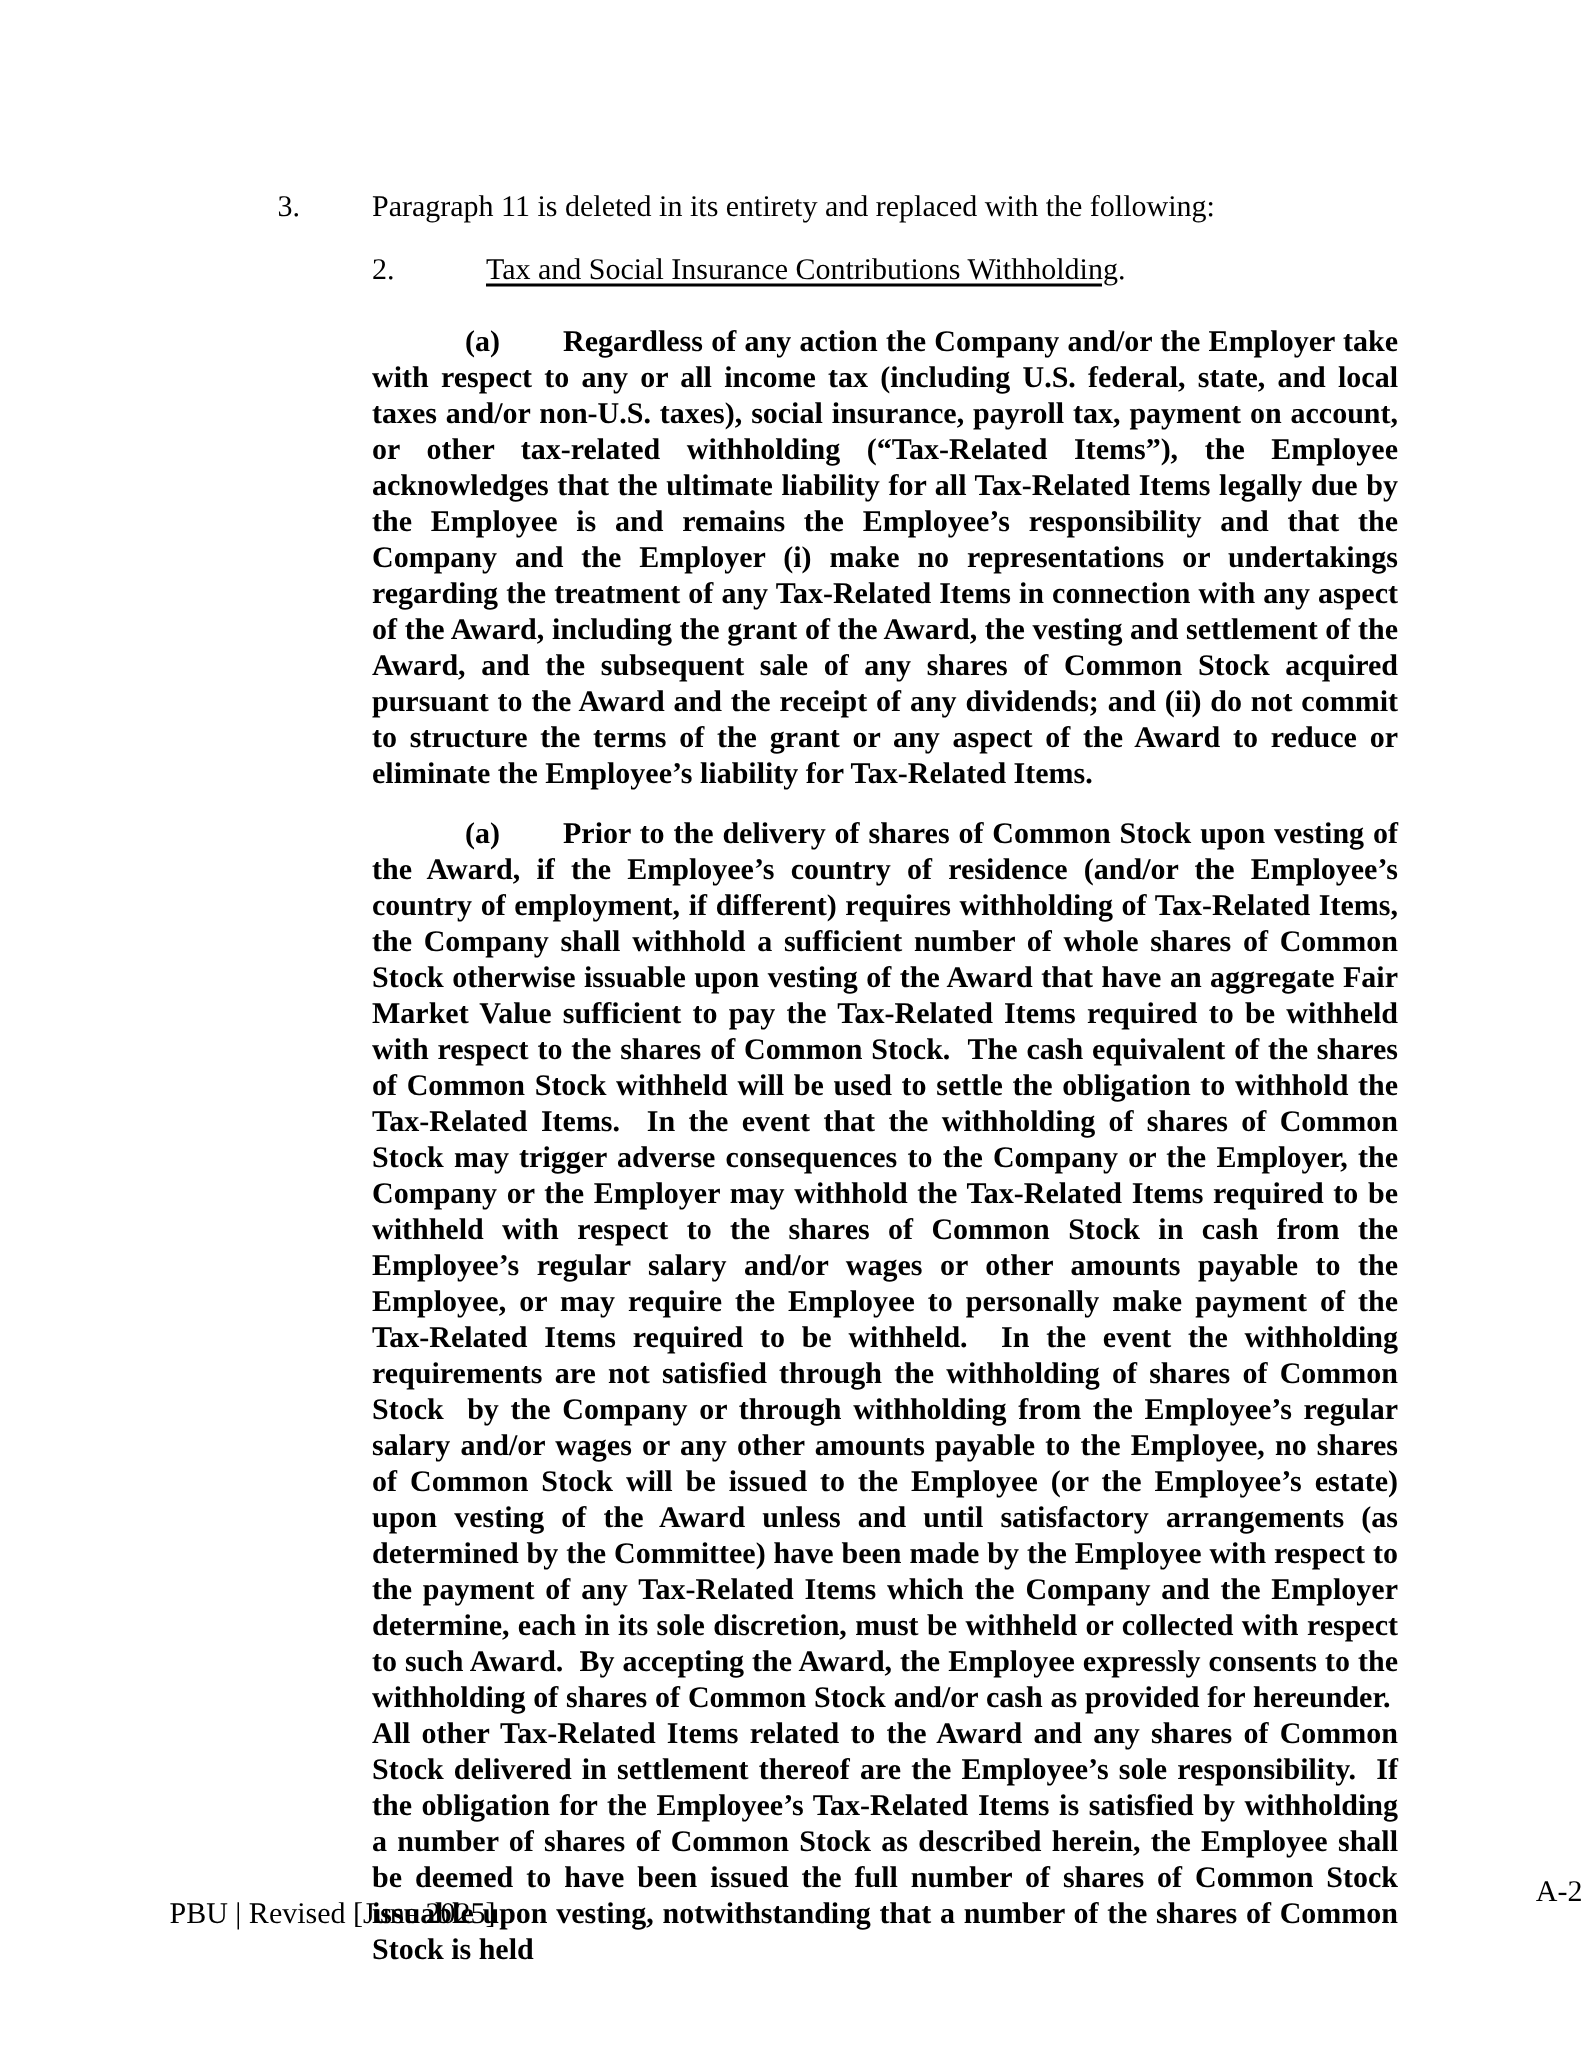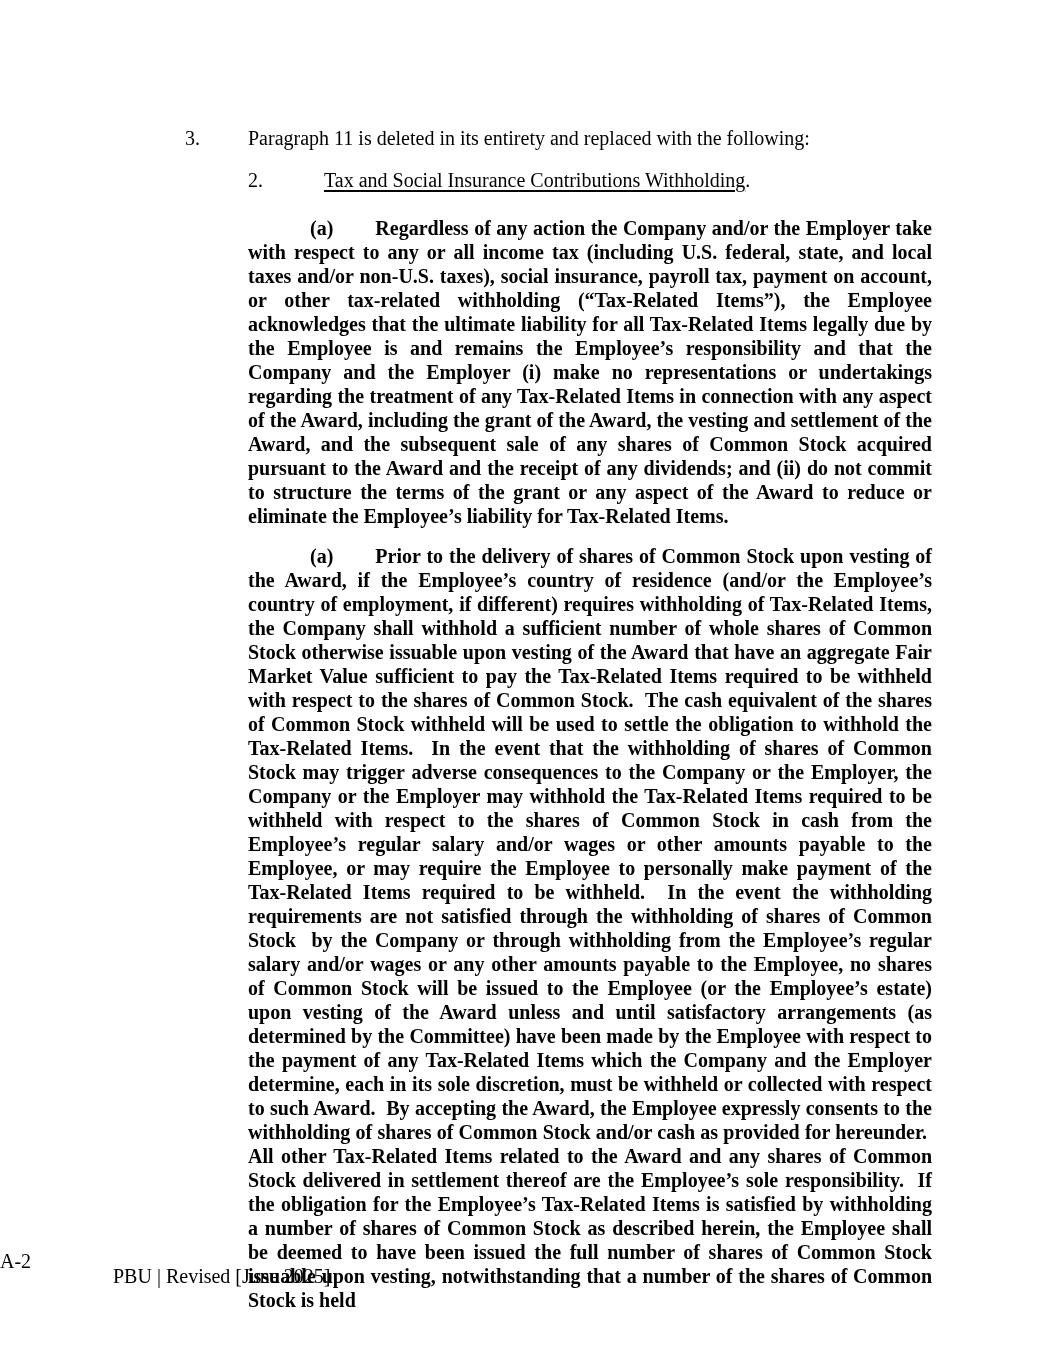--- a/index.html
+++ b/index.html
@@ -62,21 +62,21 @@
   }
   .ptab {
     display: inline-block;
     width: 42px;
   }
   .pagenum {
     position: absolute;
     left: 0;
     top: 1249px;
     width: 1055px;
-    text-align: left;
+    text-align: right;
     font-size: 20px;
     line-height: 24px;
   }
   .footer {
     position: absolute;
     left: 113px;
     top: 1264px;
     font-size: 20px;
     line-height: 24px;
     white-space: pre;

